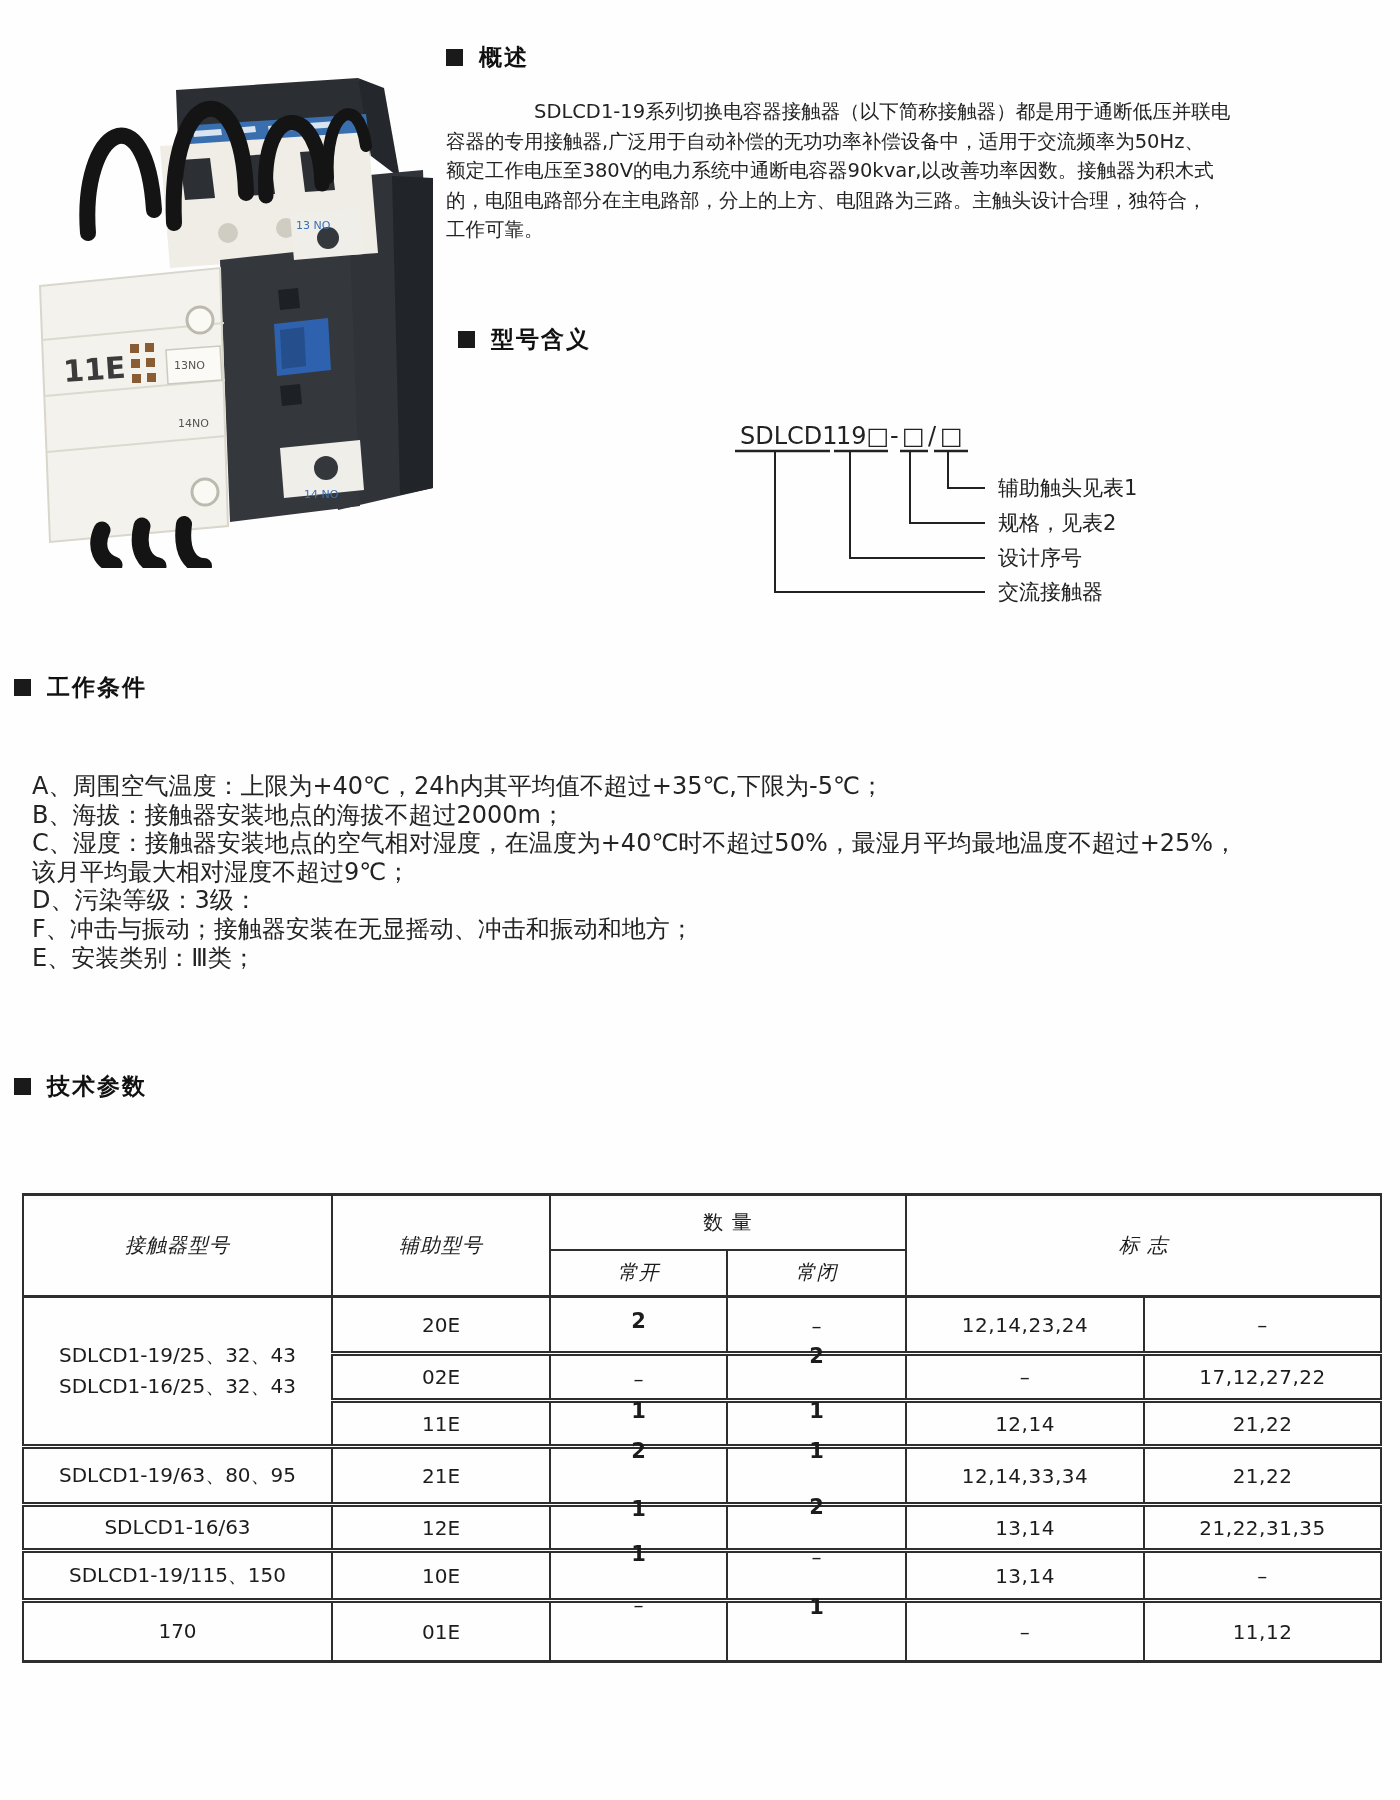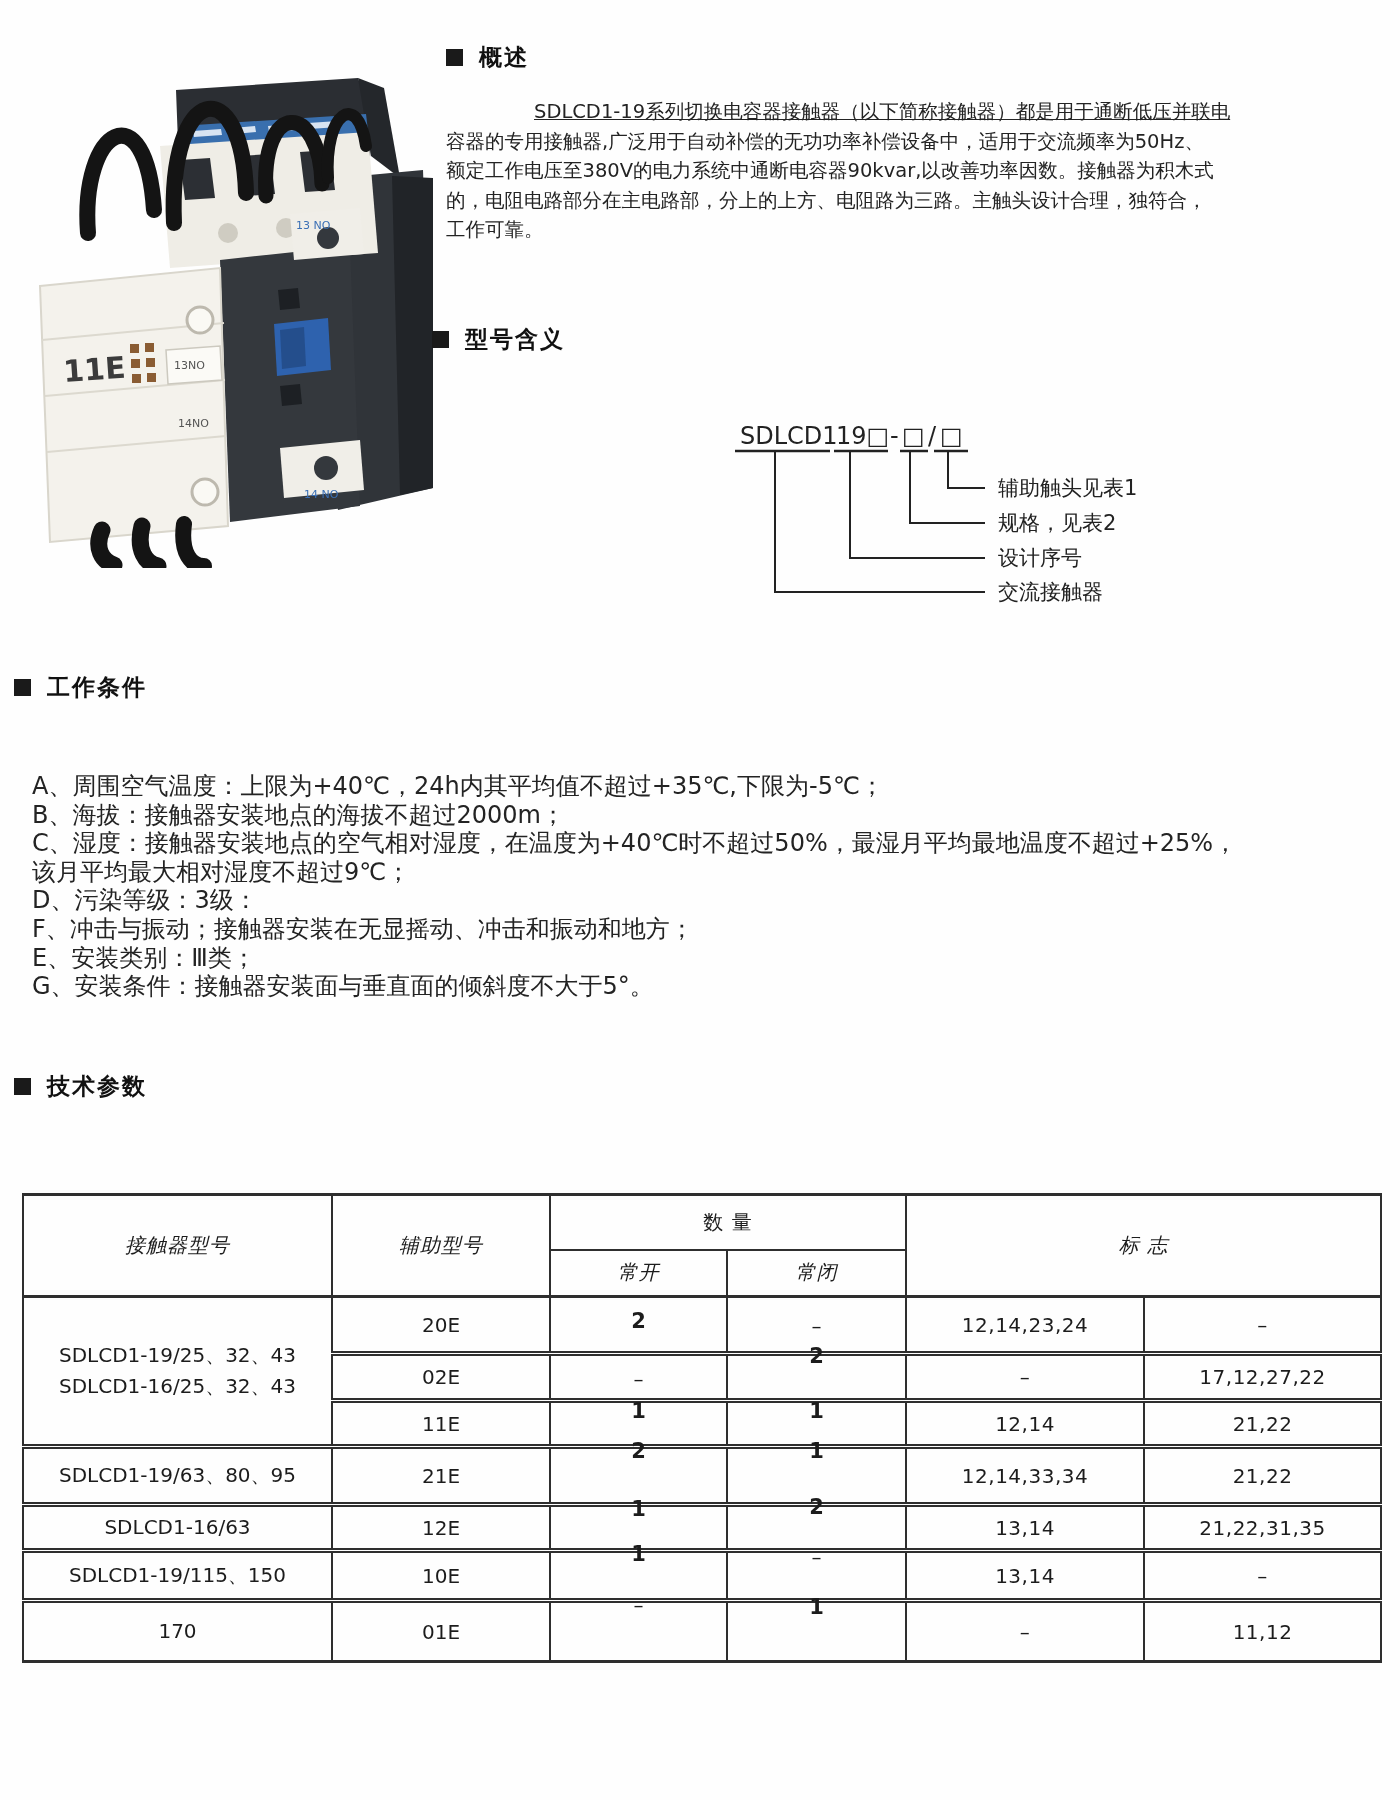--- a/index.html
+++ b/index.html
@@ -6,21 +6,21 @@
   body{font-family:"DejaVu Sans","Liberation Sans",sans-serif;background:#e8e8e8;}
   .page{position:relative;width:1400px;height:1800px;background:#fefefe;overflow:hidden;color:#1f1f1f;}
 
   
   .heading{position:absolute;display:flex;align-items:center;gap:16px;font-weight:bold;font-size:23px;color:#111;letter-spacing:2px;}
   .heading .sq{width:17px;height:17px;background:#1a1a1a;flex:0 0 auto;}
 
   
   .ov{position:absolute;left:446px;top:97px;width:790px;}
   .ov-line{white-space:nowrap;font-size:19.5px;line-height:29.5px;color:#232323;}
-  .ov-line.first{padding-left:88px;text-decoration:underline;}
+  .ov-line.first{padding-left:88px;}
 
   
   .cond{position:absolute;left:12px;top:772px;width:1380px;}
   .cond-line{white-space:nowrap;font-size:24px;line-height:28.6px;color:#232323;margin-left:20px;}
 
   
   .diagram{position:absolute;left:700px;top:418px;}
   .diagram text{fill:#222;}
 
   
@@ -112,21 +112,21 @@
     <span>概述</span>
   </div>
   <div id="ov-lines" class="ov">
       <div class="ov-line first">SDLCD1-19系列切换电容器接触器（以下简称接触器）都是用于通断低压并联电</div>
       <div class="ov-line">容器的专用接触器,广泛用于自动补偿的无功功率补偿设备中，适用于交流频率为50Hz、</div>
       <div class="ov-line">额定工作电压至380V的电力系统中通断电容器90kvar,以改善功率因数。接触器为积木式</div>
       <div class="ov-line">的，电阻电路部分在主电路部，分上的上方、电阻路为三路。主触头设计合理，独符合，</div>
       <div class="ov-line">工作可靠。</div>
     </div>
 
-  <div class="heading" style="left:432px;top:324px;text-align:center;">
+  <div class="heading" style="left:458px;top:324px;text-align:center;">
     <span class="sq"></span>
     <span>型号含义</span>
   </div>
   <svg class="diagram" width="570" height="200" viewBox="0 0 570 200">
     <g font-size="24">
       <text x="40" y="26">SDLCD1</text>
       <text x="136" y="26">19□</text>
       <text x="190" y="26">-</text>
       <text x="202" y="26">□</text>
       <text x="228" y="26">/</text>
@@ -157,21 +157,20 @@
     <span>工作条件</span>
   </div>
   <div id="cond-lines" class="cond">
       <div class="cond-line">A、周围空气温度：上限为+40℃，24h内其平均值不超过+35℃,下限为-5℃；</div>
       <div class="cond-line">B、海拔：接触器安装地点的海拔不超过2000m；</div>
       <div class="cond-line">C、湿度：接触器安装地点的空气相对湿度，在温度为+40℃时不超过50%，最湿月平均最地温度不超过+25%，</div>
       <div class="cond-line">该月平均最大相对湿度不超过9℃；</div>
       <div class="cond-line">D、污染等级：3级：</div>
       <div class="cond-line">F、冲击与振动；接触器安装在无显摇动、冲击和振动和地方；</div>
       <div class="cond-line">E、安装类别：Ⅲ类；</div>
-      <div class="cond-line">G、安装条件：接触器安装面与垂直面的倾斜度不大于5°。</div>
     </div>
 
   <div class="heading" style="left:14px;top:1071px;font-family:Liberation Mono, monospace;">
     <span class="sq"></span>
     <span>技术参数</span>
   </div>
 
   <table id="params-table">
     <colgroup>
       <col style="width:309px">

